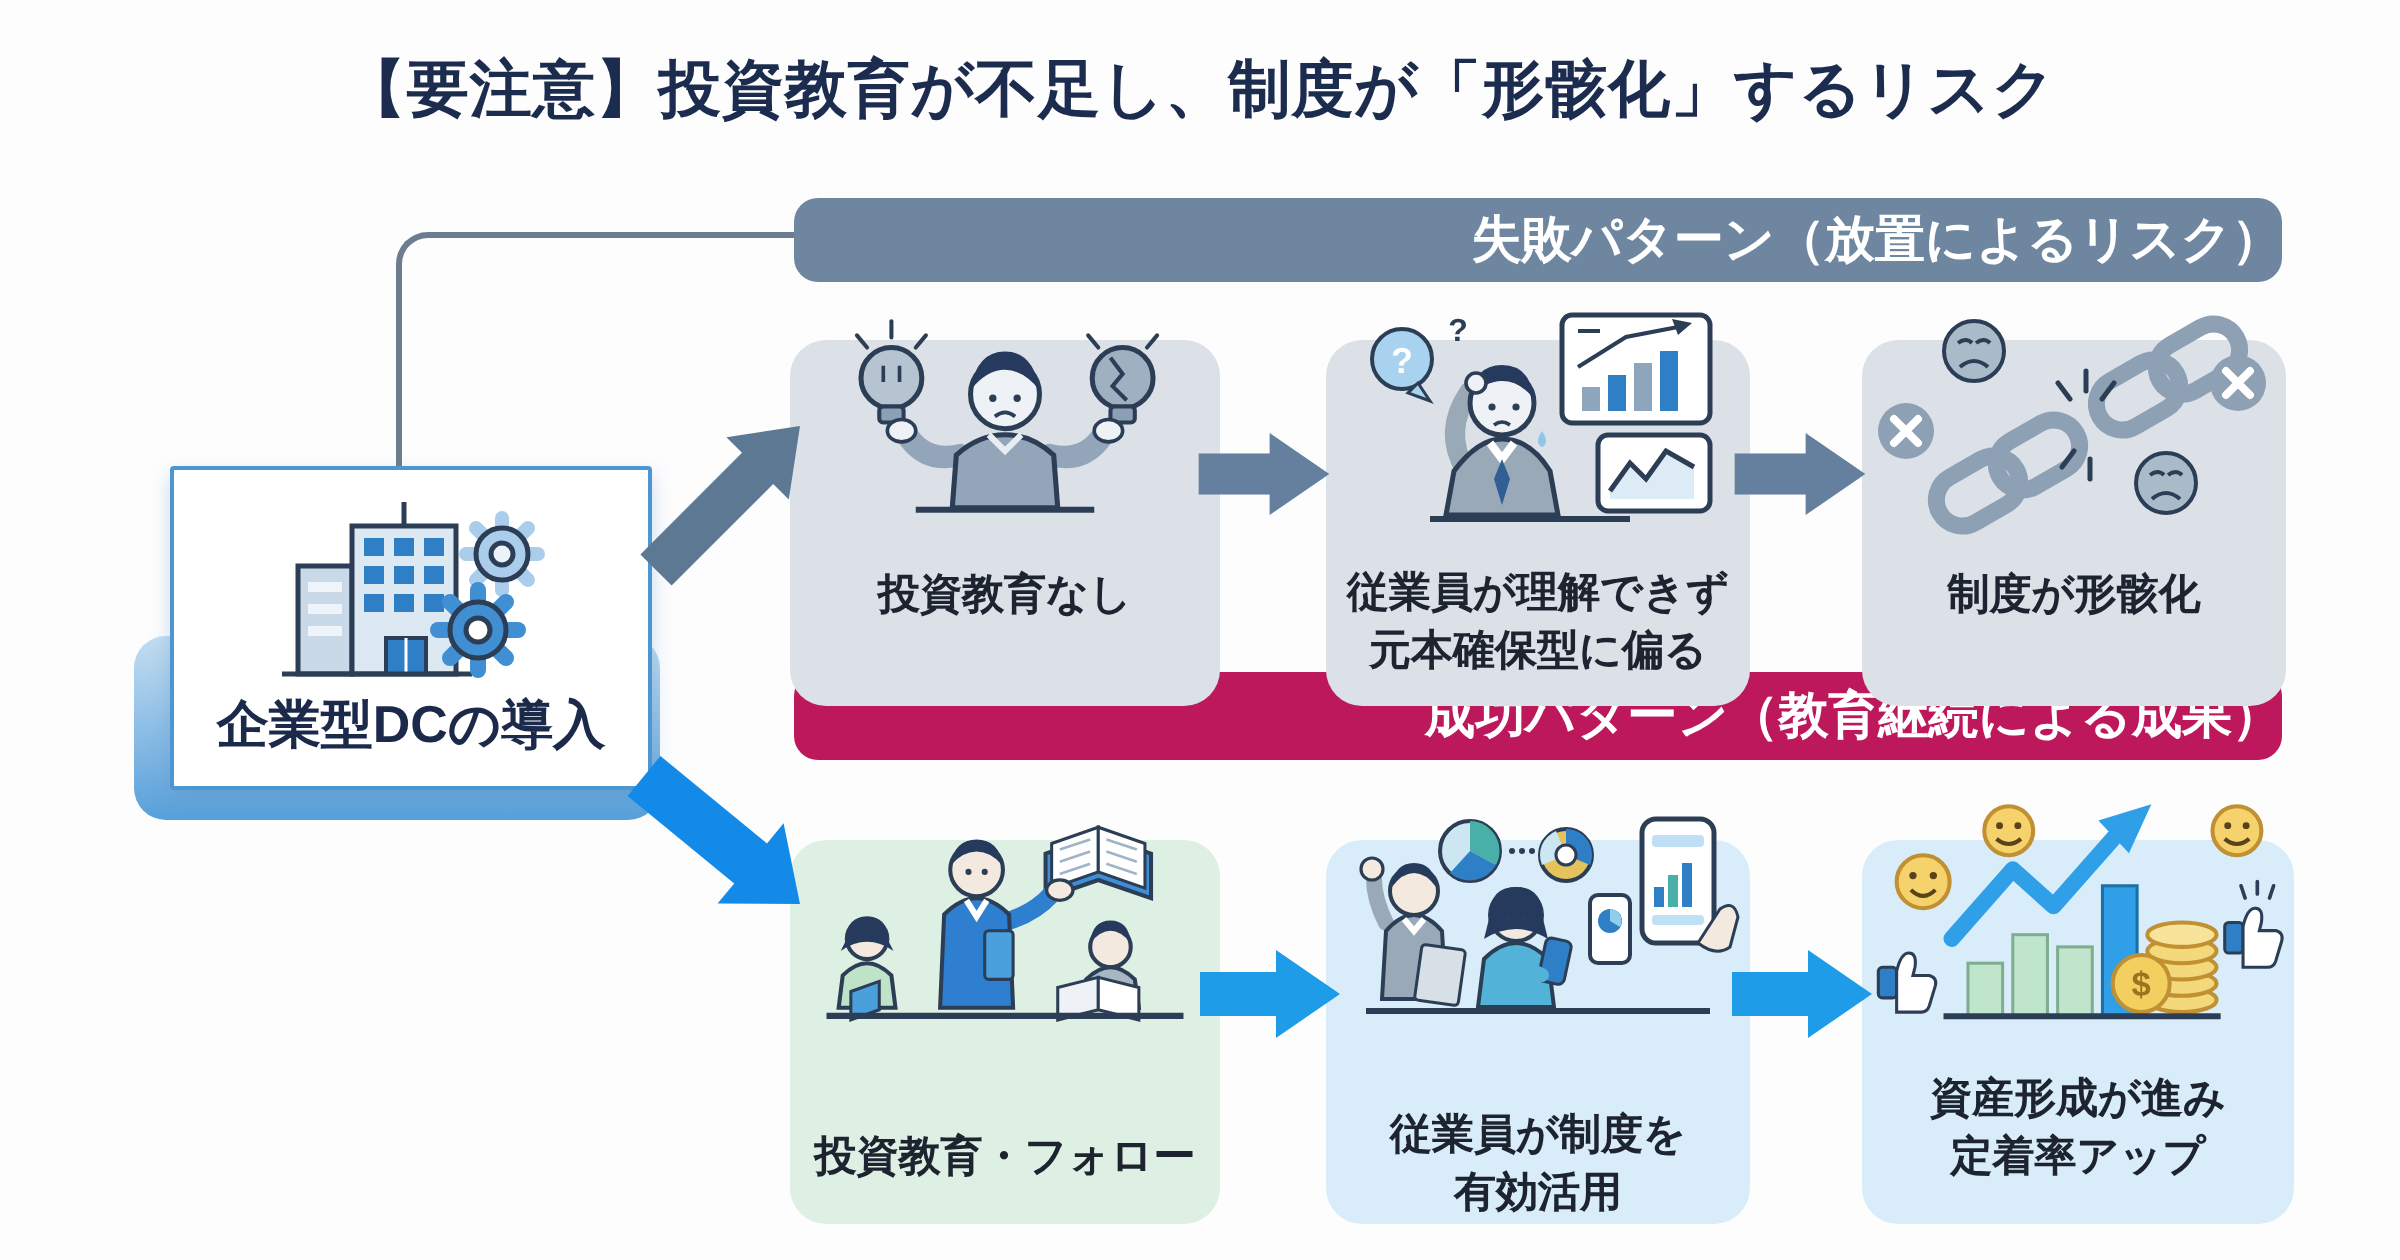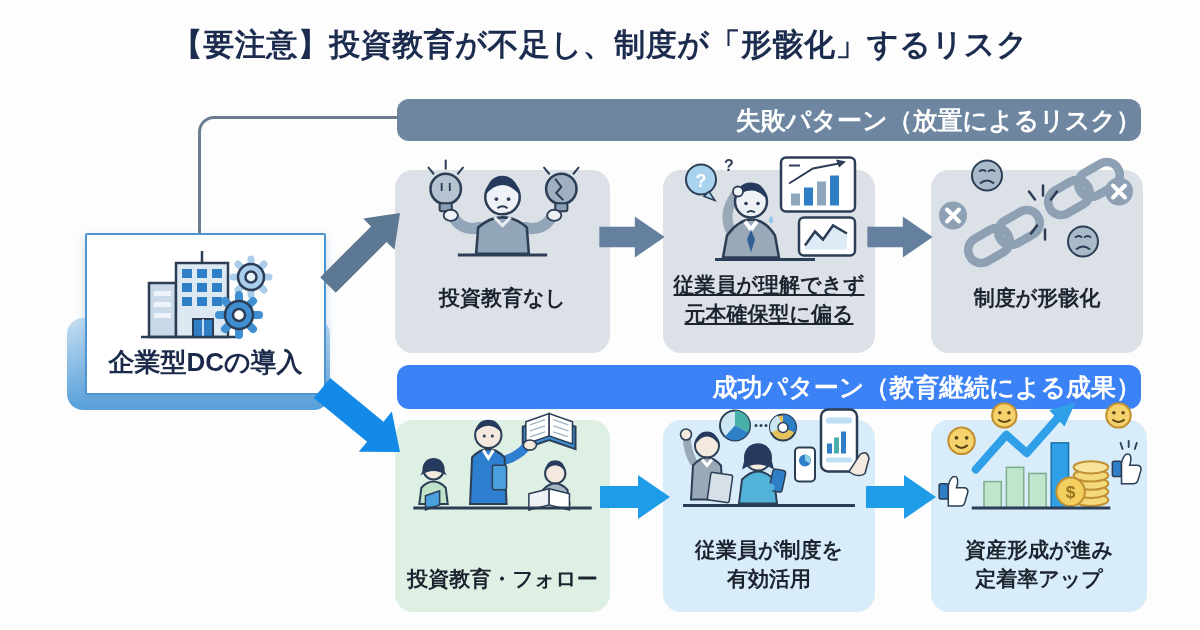--- a/index.html
+++ b/index.html
@@ -7,21 +7,21 @@
           font-family:"Liberation Sans","DejaVu Sans",sans-serif;}
   .title{position:absolute;top:24px;left:0;width:100%;text-align:center;
          font-size:31px;font-weight:700;color:#1c2c4e;letter-spacing:.5px;}
   
   .elbow{position:absolute;left:198px;top:116px;width:200px;height:118px;
          border-left:3px solid #6b7d8f;border-top:3px solid #6b7d8f;
          border-top-left-radius:16px;z-index:1;}
   .hdr{position:absolute;left:397px;width:744px;border-radius:12px;text-align:right;
        color:#fff;font-weight:700;font-size:25px;z-index:2;}
   .hdr-fail{top:99px;height:42px;line-height:42px;background:#6e86a0;}
-  .hdr-succ{top:365px;height:44px;line-height:44px;background:#3b82f6;}
+  .hdr-succ{top:336px;height:44px;line-height:44px;background:#be185d;}
   .box{position:absolute;border-radius:18px;z-index:3;}
   .box-f{top:170px;height:183px;background:#dce1e8;}
   .box-s{top:420px;height:192px;}
   .bg-green{background:#def0e3;}
   .bg-blue{background:#d8edf9;}
   .cap{position:absolute;left:0;right:0;text-align:center;font-weight:700;
        font-size:21px;color:#1d2430;line-height:1.38;}
   .cap span{display:block;}
   .ill{position:absolute;top:-18px;left:0;width:100%;height:148px;overflow:visible;}
   .arr{position:absolute;z-index:4;}
@@ -184,21 +184,21 @@
           <circle cx="95" cy="50" r="1.8" fill="#2c3e55"></circle>
         <path d="M84,59 q4,-3 8,0" stroke="#2c3e55" stroke-width="1.8" fill="none"></path>
         <circle cx="75" cy="38" r="5" fill="#eef2f6" stroke="#2c3e55" stroke-width="1.8"></circle>
         <path d="M108,62 q4,6 0,8 q-4,-2 0,-8" fill="#8fc6e8"></path>
         <path d="M60,104 L64,82 Q76,66 88,66 Q102,66 112,82 L116,104 Z" fill="#9aa9b8" stroke="#2c3e55" stroke-width="2.5"></path>
         <path d="M82,68 L88,76 L94,68" stroke="#fff" stroke-width="4" fill="none"></path>
         <path d="M88,76 l4,10 -4,13 -4,-13 z" fill="#2f5f94"></path>
       </g>
       <line x1="52" y1="106" x2="152" y2="106" stroke="#2c3e55" stroke-width="3"></line>
     </svg>
-    <div class="cap" style="bottom:24px;text-decoration:underline;">
+    <div class="cap" style="bottom:12px;">
       <span>従業員が理解できず</span>
       <span>元本確保型に偏る</span>
     </div>
   </div>
 
   <div class="box box-f" style="left:931px;width:212px;">
     <svg class="ill" viewBox="0 0 212 145">
       <g fill="none" stroke="#8da0b4" stroke-width="8.5">
         <rect x="36" y="79" width="44" height="26" rx="13" transform="rotate(-30 58 92)"></rect>
         <rect x="66" y="61" width="44" height="26" rx="13" transform="rotate(-30 88 74)"></rect>
@@ -322,21 +322,21 @@
         <circle cx="95" cy="54" r="13" fill="#f3e9de" stroke="#2c3e55" stroke-width="2"></circle>
         <path d="M82,54 q0,-14 13,-14 q13,0 13,14 l3,12 q-16,-10 -32,0 z" fill="#263a5e"></path>
         <circle cx="91" cy="56" r="1.5" fill="#2c3e55"></circle>
           <circle cx="99" cy="56" r="1.5" fill="#2c3e55"></circle>
         <path d="M76,100 L79,76 Q87,68 95,68 Q103,68 111,76 L114,100 Z" fill="#53b2d8" stroke="#2c3e55" stroke-width="2"></path>
         <rect x="108" y="66" width="13" height="22" rx="3" fill="#2f7fc6" stroke="#2c3e55" stroke-width="1.5" transform="rotate(12 114 77)"></rect>
         <path d="M108,84 Q100,80 94,82" stroke="#53b2d8" stroke-width="7" fill="none" stroke-linecap="round"></path>
       </g>
       <line x1="20" y1="102" x2="192" y2="102" stroke="#2c3e55" stroke-width="3"></line>
     </svg>
-    <div class="cap" style="bottom:18px;">
+    <div class="cap" style="bottom:0;">
       <span>従業員が制度を</span>
       <span>有効活用</span>
     </div>
   </div>
 
   <div class="box box-s bg-blue" style="left:931px;width:216px;">
     <svg class="ill" viewBox="0 0 212 145">
       <g>
         <rect x="52" y="78" width="17" height="26" fill="#bfe6cd" stroke="#7fae8f" stroke-width="1.5"></rect>
         <rect x="74" y="64" width="17" height="40" fill="#bfe6cd" stroke="#7fae8f" stroke-width="1.5"></rect>

